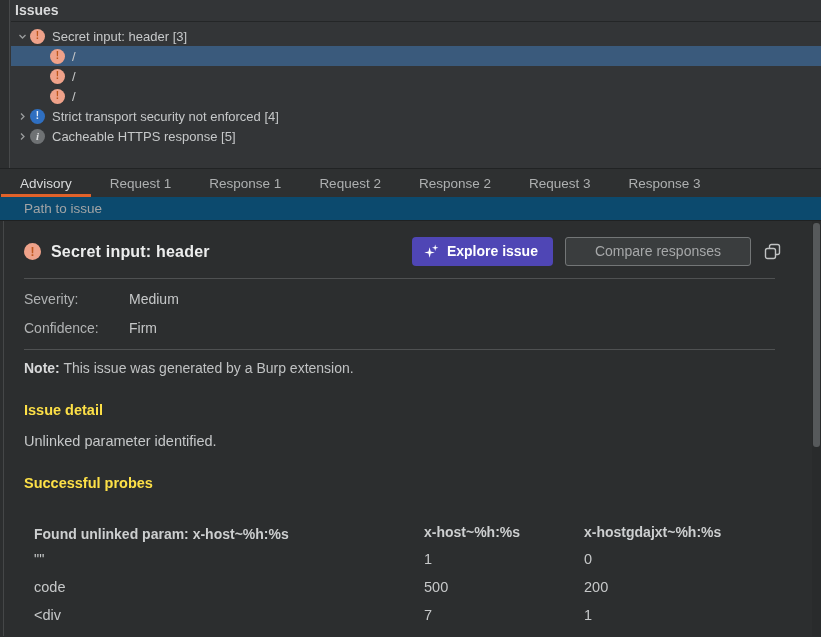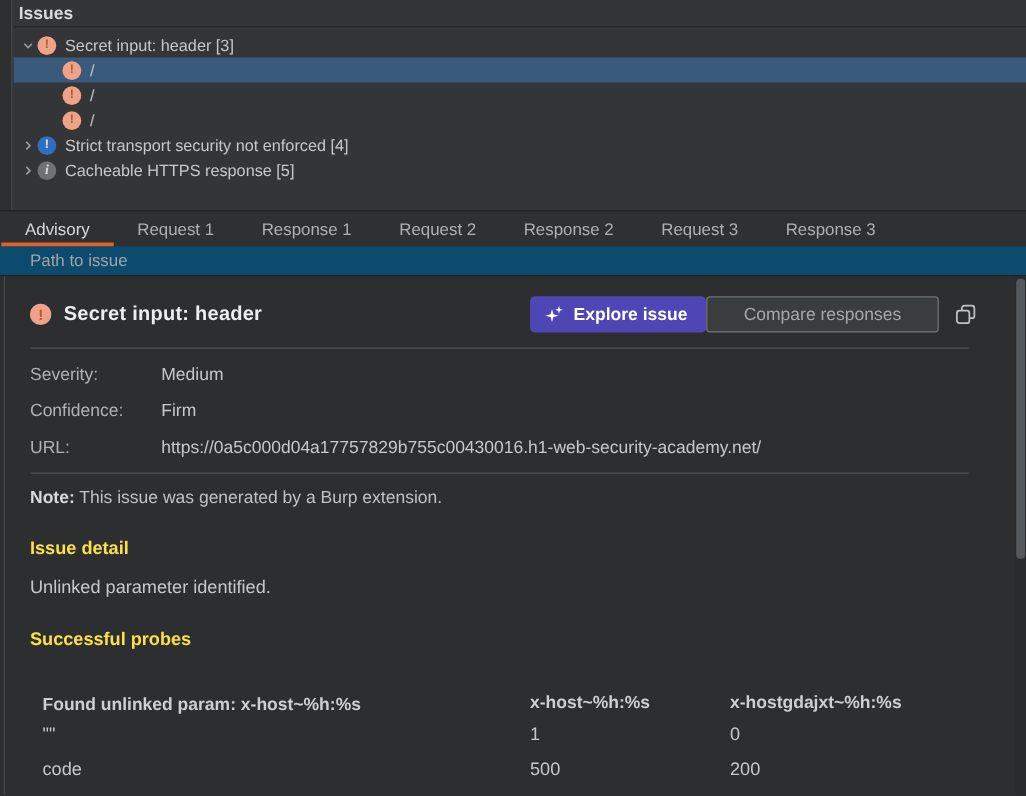--- a/index.html
+++ b/index.html
@@ -34,21 +34,21 @@
   .subtab { font-size:13.5px; color:#a2a4a5; cursor:default; }
 
   
   .advisory { position:relative; height:415px; background:#2c2e2f; overflow:hidden; }
   .adv-left-line { position:absolute; left:3px; top:0; bottom:0; width:1px; background:#454748; }
   .adv-content { padding:16px 40px 0 24px; }
 
   .title-row { display:flex; align-items:center; }
   .title-icon { width:17px; height:17px; border-radius:50%; background:#efa28a; color:#bf571d; font-weight:bold; font-size:12px; display:inline-flex; align-items:center; justify-content:center; margin-right:10px; flex:0 0 17px; }
   .adv-title { font-size:16px; font-weight:bold; color:#eceded; letter-spacing:.2px; flex:1 1 auto; }
-  .btn-explore { background:#4f46b5; color:#ffffff; border:none; border-radius:4px; font-family:inherit; font-size:14px; font-weight:bold; padding:6px 15px 7px 12px; display:inline-flex; align-items:center; gap:8px; cursor:pointer; }
+  .btn-explore { background:#4f46b5; color:#ffffff; border:none; border-radius:4px; font-family:inherit; font-size:14px; font-weight:bold; padding:6px 15px 7px 12px; display:inline-flex; align-items:center; gap:8px; cursor:pointer; margin-right:12px; }
   .btn-explore svg { display:block; }
   .btn-compare { background:#3a3d3e; color:#a6a8a9; border:1px solid #737677; border-radius:3px; font-family:inherit; font-size:14px; padding:5px 29px 6px; cursor:pointer; margin-right:13px; }
   .copy-btn { background:none; border:none; padding:0; cursor:pointer; display:inline-flex; }
   .copy-btn svg { display:block; }
 
   .divider { height:1px; background:#4f5152; margin:12px 6px 10px 0; }
 
   .fields { }
   .field-row { display:flex; line-height:17px; font-size:14px;margin-top:12px; }
   .field-label { width:105px; color:#b0b2b3; flex:0 0 105px; }
@@ -166,24 +166,20 @@
 
     <div class="fields">
         <div class="field-row">
           <span class="field-label">Severity:</span>
           <span class="field-value">Medium</span>
         </div>
         <div class="field-row">
           <span class="field-label">Confidence:</span>
           <span class="field-value">Firm</span>
         </div>
-        <div class="field-row">
-          <span class="field-label">URL:</span>
-          <span class="field-value">https://0a5c000d04a17757829b755c00430016.h1-web-security-academy.net/</span>
-        </div>
       </div>
 
     <div class="divider"></div>
 
     <div class="note-line">
       <span class="note-label">Note:</span><span> This issue was generated by a Burp extension.</span>
     </div>
 
     <div class="section-heading">Issue detail</div>
     <div class="detail-text">Unlinked parameter identified.</div>

